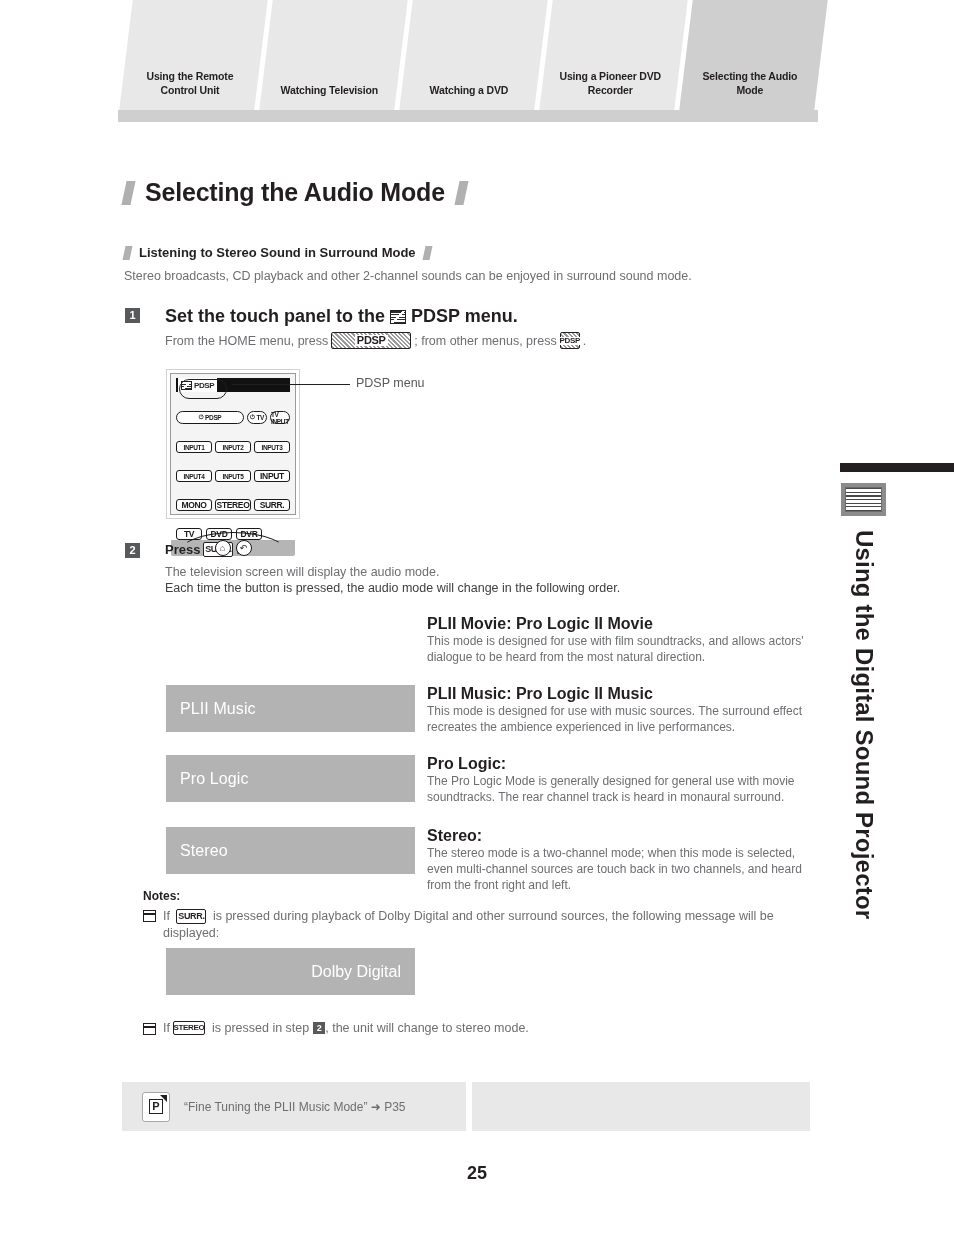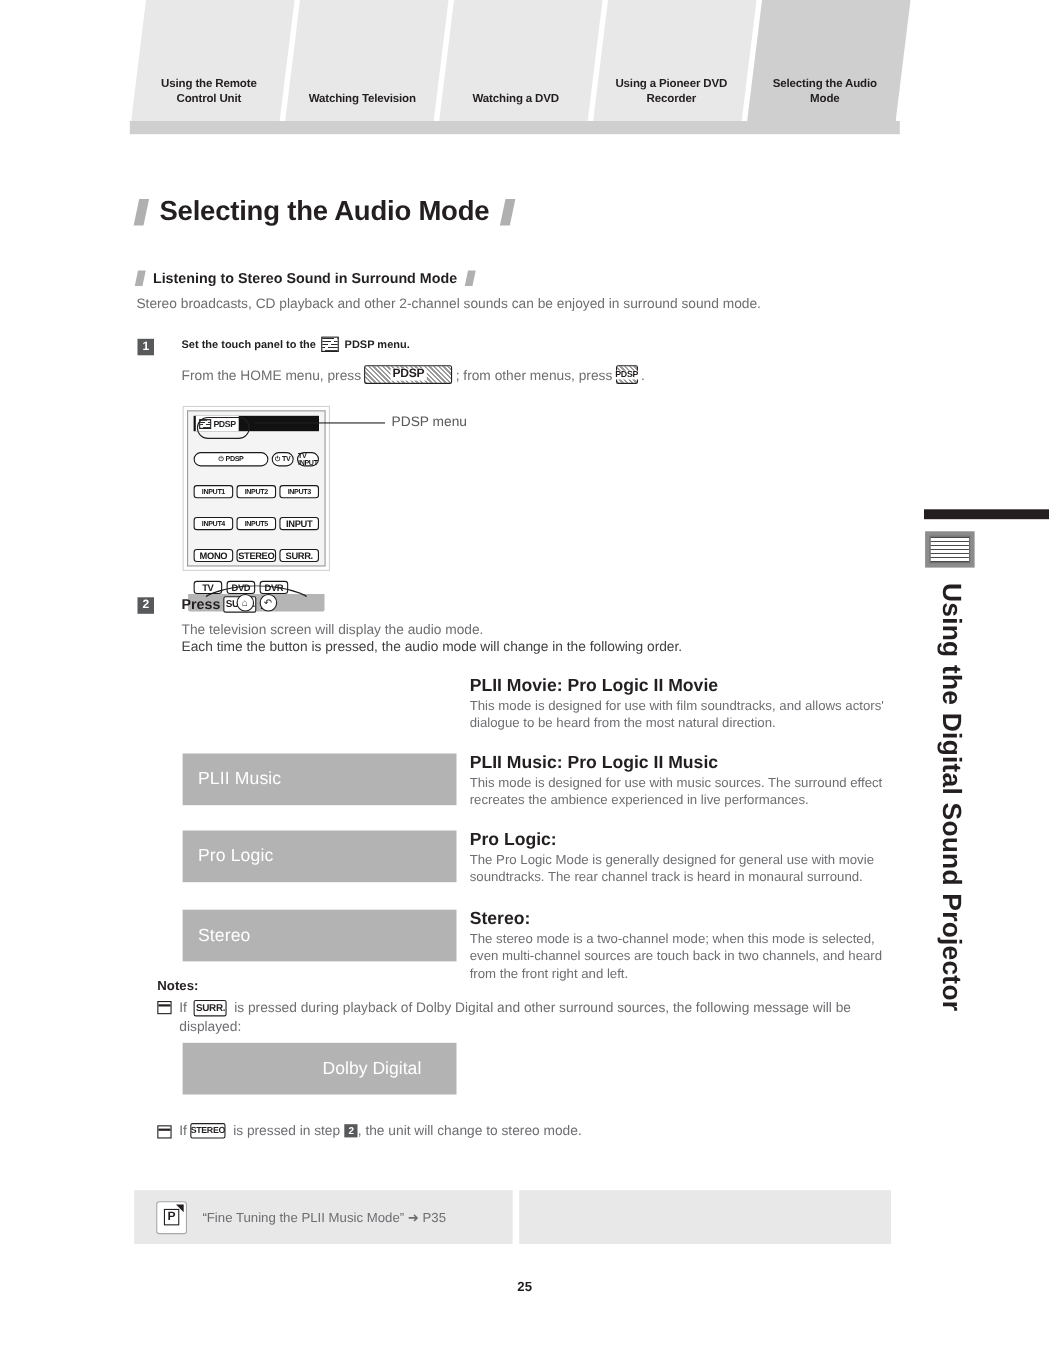--- a/index.html
+++ b/index.html
@@ -135,21 +135,21 @@
     justify-content: center;
     vertical-align: -1px;
   }
 
   
   #step1-badge { left: 125px; top: 308px; }
   #step1-title {
     position: absolute;
     left: 165px;
     top: 306px;
-    font-size: 10px;
+    font-size: 18px;
     font-weight: bold;
     color: #231f20;
     white-space: nowrap;
     display: flex;
     align-items: center;
   }
   #step1-sub {
     position: absolute;
     left: 165px;
     top: 332px;
@@ -449,21 +449,21 @@
   #dolby-box {
     position: absolute;
     left: 166px;
     top: 948px;
     width: 249px;
     height: 47px;
     background: #b3b3b3;
     display: flex;
     align-items: center;
     justify-content: flex-end;
-    padding-right: 32px;
+    padding-right: 14px;
     box-sizing: border-box;
   }
   #dolby-label {
     color: #ffffff;
     font-size: 16px;
   }
   #note2-icon { left: 143px; top: 1023px; }
   #note2-text {
     position: absolute;
     left: 163px;
@@ -530,21 +530,21 @@
     color: #6d6e71;
   }
 
   
   #page-number {
     position: absolute;
     left: 0;
     top: 1163px;
     width: 954px;
     text-align: center;
-    font-size: 12px;
+    font-size: 18px;
     font-weight: bold;
     color: #231f20;
   }
 
   
   #side-rule {
     position: absolute;
     left: 840px;
     top: 463px;
     width: 114px;

